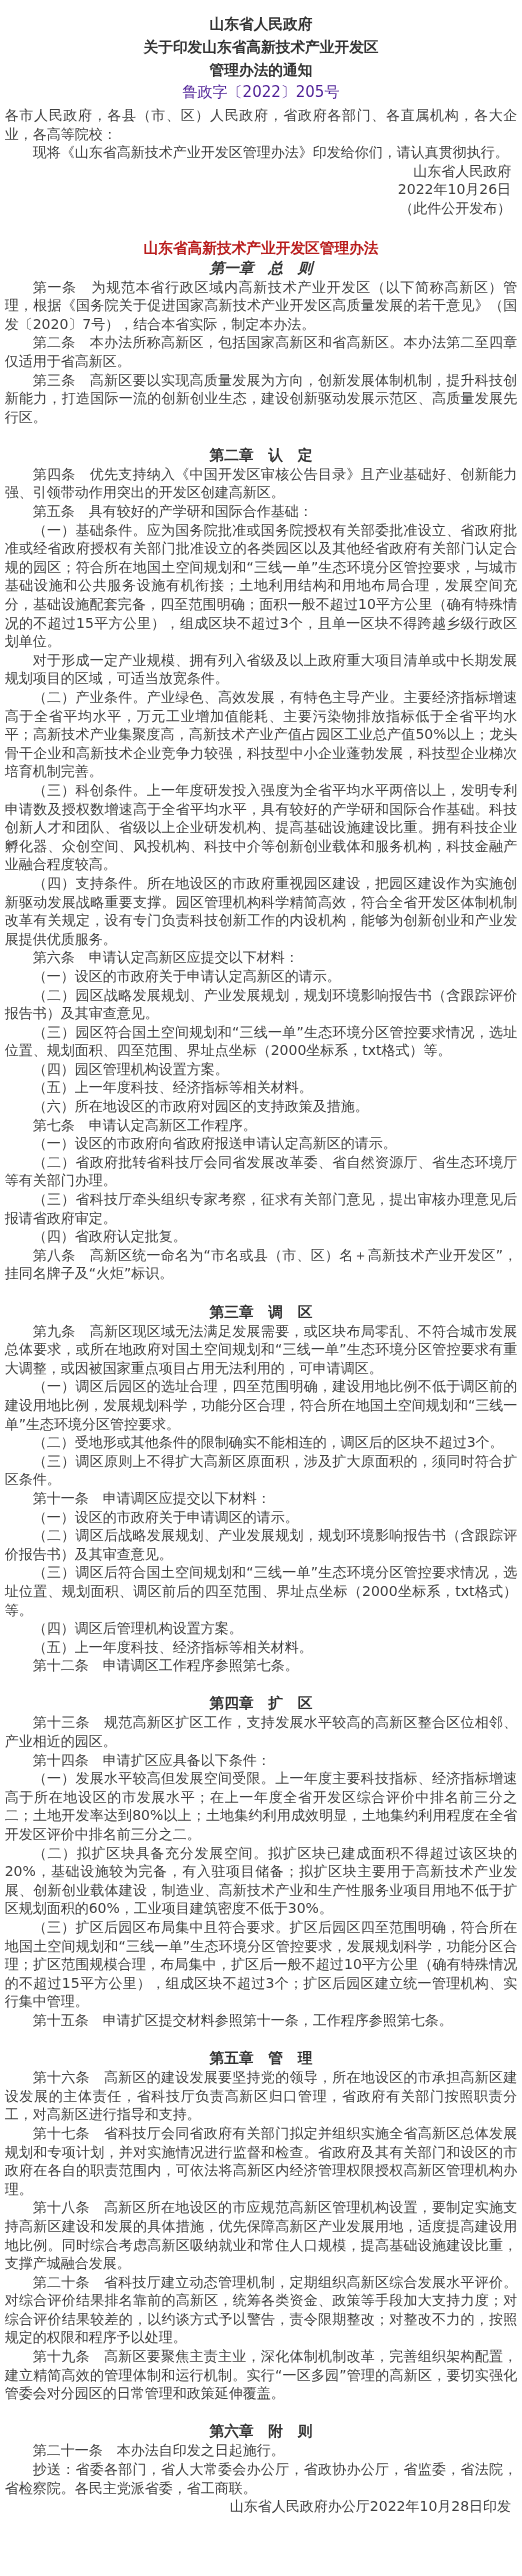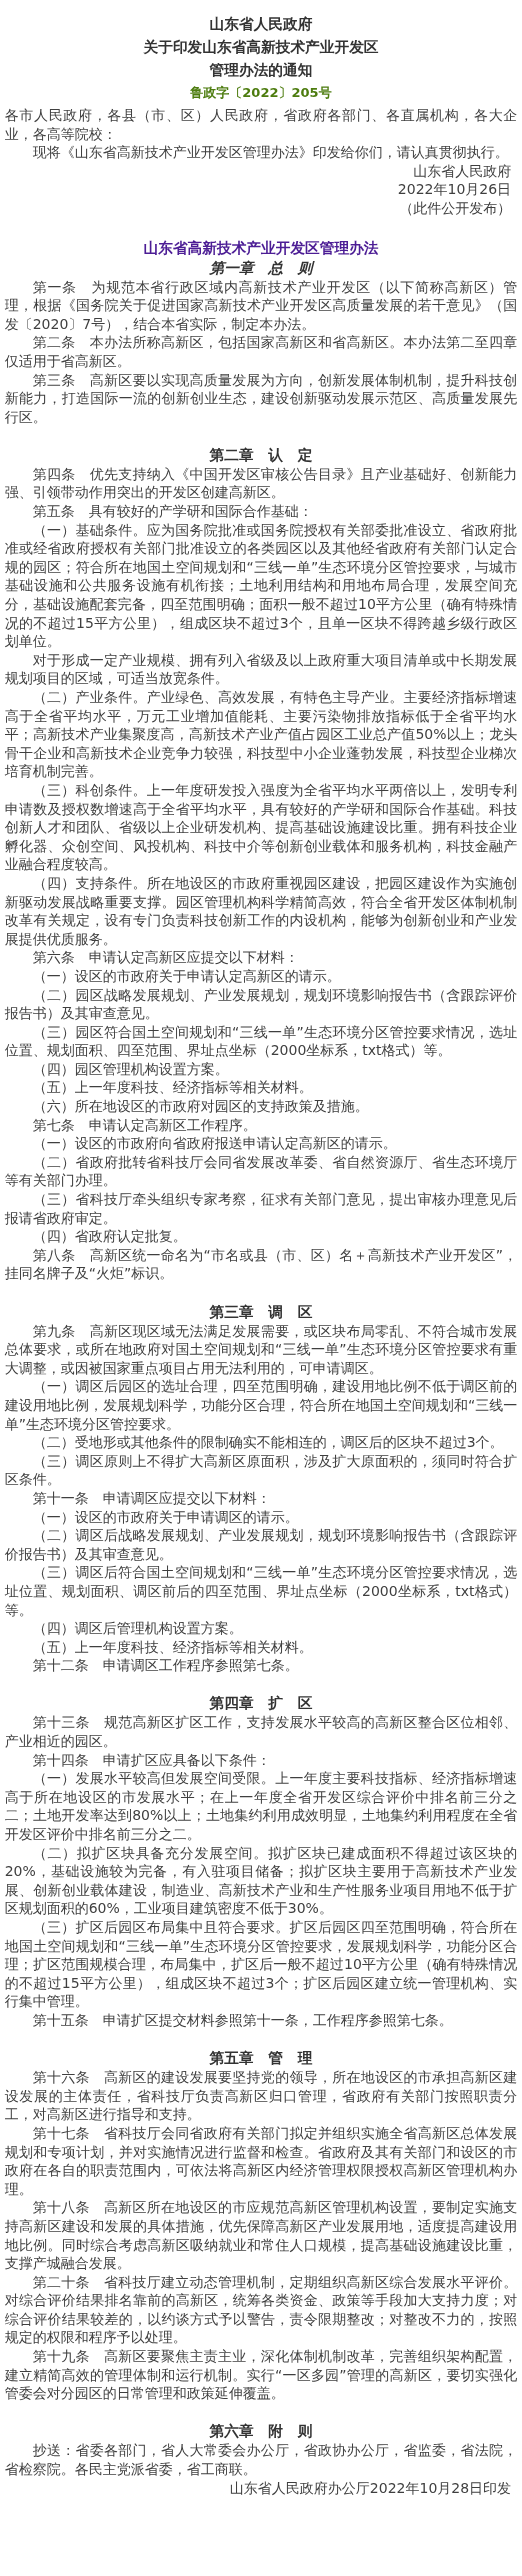--- a/index.html
+++ b/index.html
@@ -21,25 +21,24 @@
   .notice-head {
     text-align: center;
   }
   .head-line {
     font-size: 14.7px;
     font-weight: bold;
     color: #333333;
     line-height: 23px;
   }
   .doc-number {
-    font-size: 13px;
-    color: #4d7c0f;
+    font-size: 15px;
+    color: #4c1d95;
     line-height: 23px;
     margin-bottom: 1.6px;
-    font-weight: bold;
   }
   .para {
     margin: 0;
     font-size: 14px;
     line-height: 18.6px;
     text-indent: 2em;
     text-align: justify;
     color: #3f3f3f;
   }
   .para.no-indent {
@@ -47,21 +46,21 @@
   }
   .para.right {
     text-align: right;
     text-indent: 0;
     padding-right: 6.2px;
   }
   .measures-title {
     margin: 20px 0 0 0;
     font-size: 14.7px;
     font-weight: bold;
-    color: #4c1d95;
+    color: #b91c1c;
     text-align: center;
     line-height: 20px;
   }
   .chapter-heading {
     margin: 18.6px 0 0 0;
     font-size: 14.7px;
     font-weight: bold;
     color: #333333;
     text-align: center;
     line-height: 20px;
@@ -139,20 +138,21 @@
       <p class="para">（二）拟扩区块具备充分发展空间。拟扩区块已建成面积不得超过该区块的20%，基础设施较为完备，有入驻项目储备；拟扩区块主要用于高新技术产业发展、创新创业载体建设，制造业、高新技术产业和生产性服务业项目用地不低于扩区规划面积的60%，工业项目建筑密度不低于30%。</p>
       <p class="para">（三）扩区后园区布局集中且符合要求。扩区后园区四至范围明确，符合所在地国土空间规划和“三线一单”生态环境分区管控要求，发展规划科学，功能分区合理；扩区范围规模合理，布局集中，扩区后一般不超过10平方公里（确有特殊情况的不超过15平方公里），组成区块不超过3个；扩区后园区建立统一管理机构、实行集中管理。</p>
       <p class="para">第十五条　申请扩区提交材料参照第十一条，工作程序参照第七条。</p>
       <h2 class="chapter-heading">第五章　管　理</h2>
       <p class="para">第十六条　高新区的建设发展要坚持党的领导，所在地设区的市承担高新区建设发展的主体责任，省科技厅负责高新区归口管理，省政府有关部门按照职责分工，对高新区进行指导和支持。</p>
       <p class="para">第十七条　省科技厅会同省政府有关部门拟定并组织实施全省高新区总体发展规划和专项计划，并对实施情况进行监督和检查。省政府及其有关部门和设区的市政府在各自的职责范围内，可依法将高新区内经济管理权限授权高新区管理机构办理。</p>
       <p class="para">第十八条　高新区所在地设区的市应规范高新区管理机构设置，要制定实施支持高新区建设和发展的具体措施，优先保障高新区产业发展用地，适度提高建设用地比例。同时综合考虑高新区吸纳就业和常住人口规模，提高基础设施建设比重，支撑产城融合发展。</p>
       <p class="para">第二十条　省科技厅建立动态管理机制，定期组织高新区综合发展水平评价。对综合评价结果排名靠前的高新区，统筹各类资金、政策等手段加大支持力度；对综合评价结果较差的，以约谈方式予以警告，责令限期整改；对整改不力的，按照规定的权限和程序予以处理。</p>
       <p class="para">第十九条　高新区要聚焦主责主业，深化体制机制改革，完善组织架构配置，建立精简高效的管理体制和运行机制。实行“一区多园”管理的高新区，要切实强化管委会对分园区的日常管理和政策延伸覆盖。</p>
       <h2 class="chapter-heading">第六章　附　则</h2>
+      <p class="para">第二十一条　本办法自印发之日起施行。</p>
     </div>
 
   <div class="footer-block">
     <p class="para">抄送：省委各部门，省人大常委会办公厅，省政协办公厅，省监委，省法院，省检察院。各民主党派省委，省工商联。</p>
     <p class="para right">山东省人民政府办公厅2022年10月28日印发</p>
   </div>
 
 </div>
 
 

